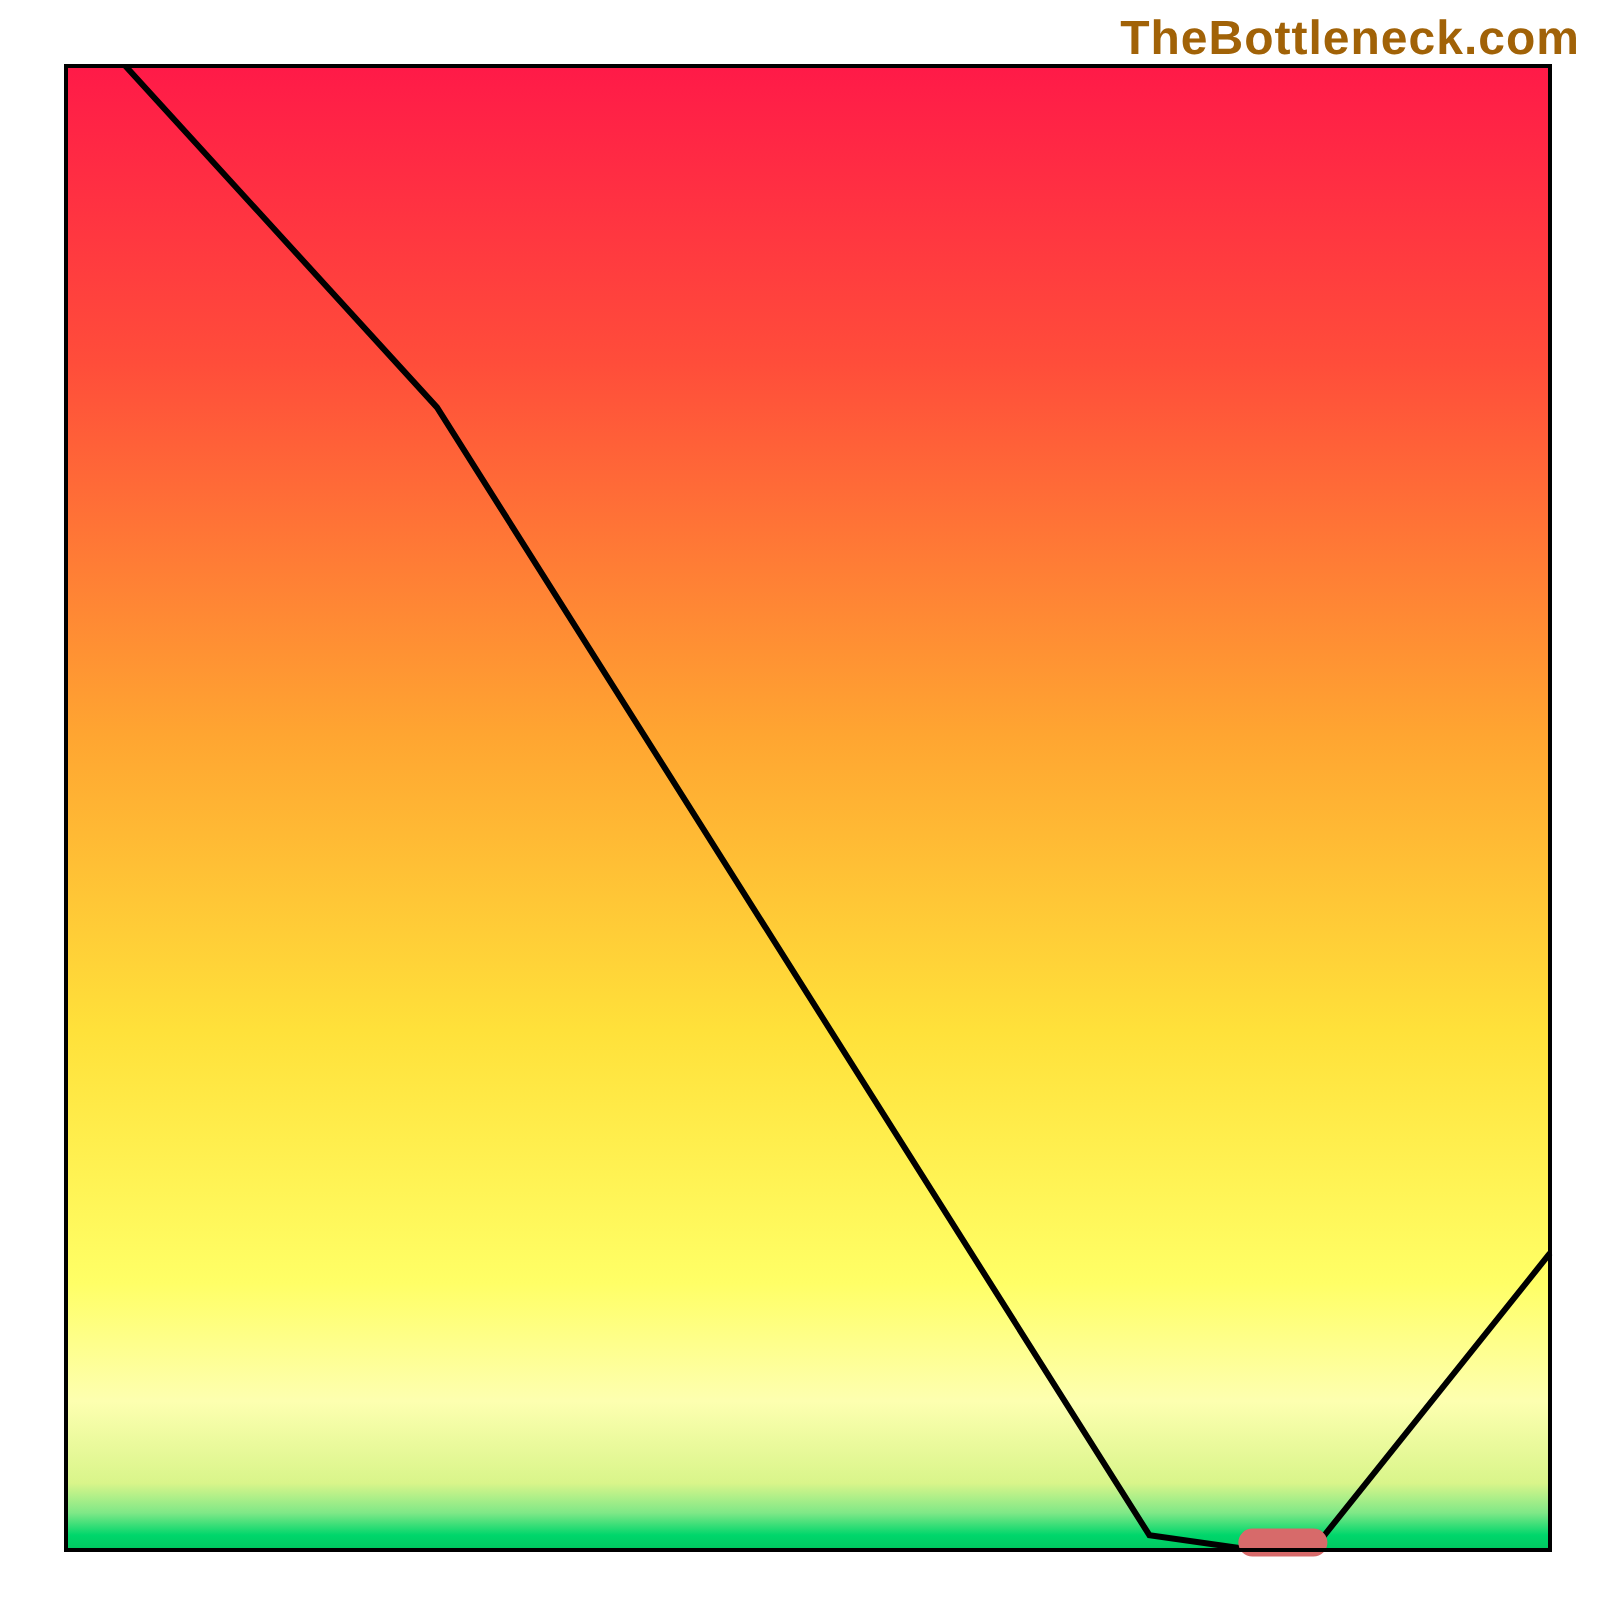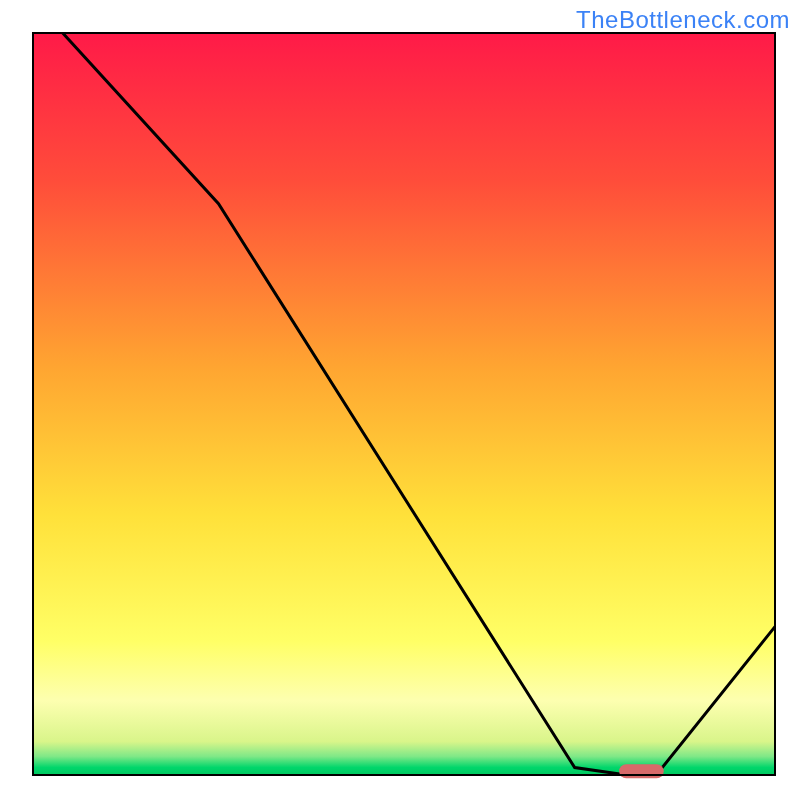--- a/index.html
+++ b/index.html
@@ -14,22 +14,22 @@
     position: relative;
     width: 800px;
     height: 800px;
     background: #ffffff;
   }
   .watermark {
     position: absolute;
     top: 6px;
     right: 10px;
     font-size: 24px;
-    font-weight: normal;
-    color: #3b82f6;
+    font-weight: bold;
+    color: #a16207;
     letter-spacing: 0.5px;
   }
   svg.plot {
     position: absolute;
     top: 0;
     left: 0;
   }
 </style>
 </head>
 <body>

